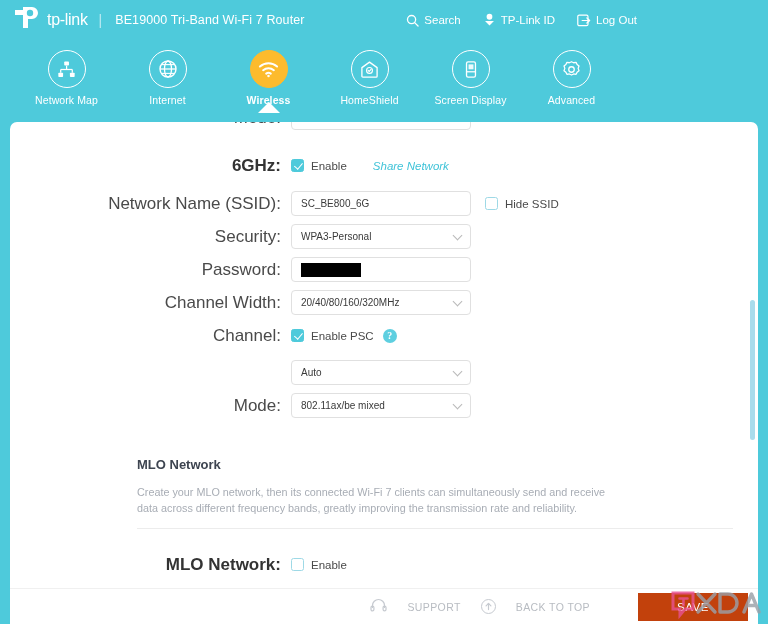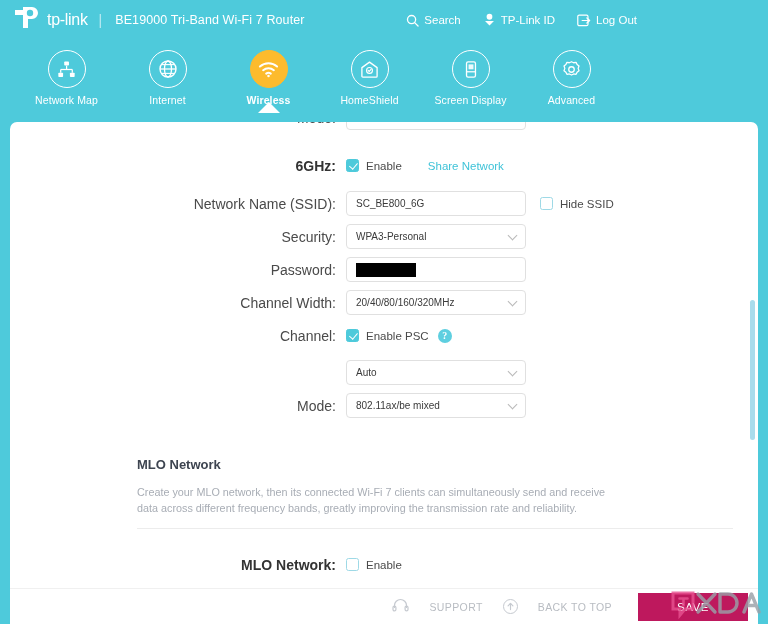--- a/index.html
+++ b/index.html
@@ -163,24 +163,24 @@
 
   
   .row {
     display: flex;
     align-items: center;
     height: 29px;
     margin-bottom: 0;
   }
 
   .lbl {
-    width: 336px;
+    width: 281px;
     text-align: right;
     padding-right: 10px;
-    font-size: 14px;
+    font-size: 17px;
     color: #4a4a4a;
     flex: 0 0 auto;
   }
   .lbl.bold { font-weight: bold; color: #333; }
 
   .field {
     width: 180px;
     height: 25px;
     border: 1px solid #e0e0e0;
     border-radius: 4px;
@@ -256,20 +256,21 @@
     margin-left: 9px;
     cursor: pointer;
     font-family: "Liberation Serif", serif;
   }
 
   .share-link {
     margin-left: 26px;
     font-size: 11.5px;
     color: #3fc3d8;
     cursor: pointer;
+    font-style: italic;
   }
 
   .side-cb {
     margin-left: 14px;
   }
 
   
   .clipped-row {
     height: 9px;
     overflow: hidden;
@@ -340,29 +341,29 @@
     border-radius: 50%;
     border: 1.3px solid #c6cad0;
     display: flex;
     align-items: center;
     justify-content: center;
   }
 
   .save-btn {
     width: 110px;
     height: 28px;
-    background: #be185d;
+    background: #c2410c;
     color: #ffffff;
     font-size: 11.5px;
     letter-spacing: 0.6px;
     display: flex;
     align-items: center;
     justify-content: center;
     cursor: pointer;
-    margin-left: 6px;
+    margin-left: 28px;
     margin-right: 10px;
     border: none;
     font-family: "Liberation Sans", sans-serif;
   }
 
   
   .watermark {
     position: absolute;
     right: 2px;
     bottom: 4px;

